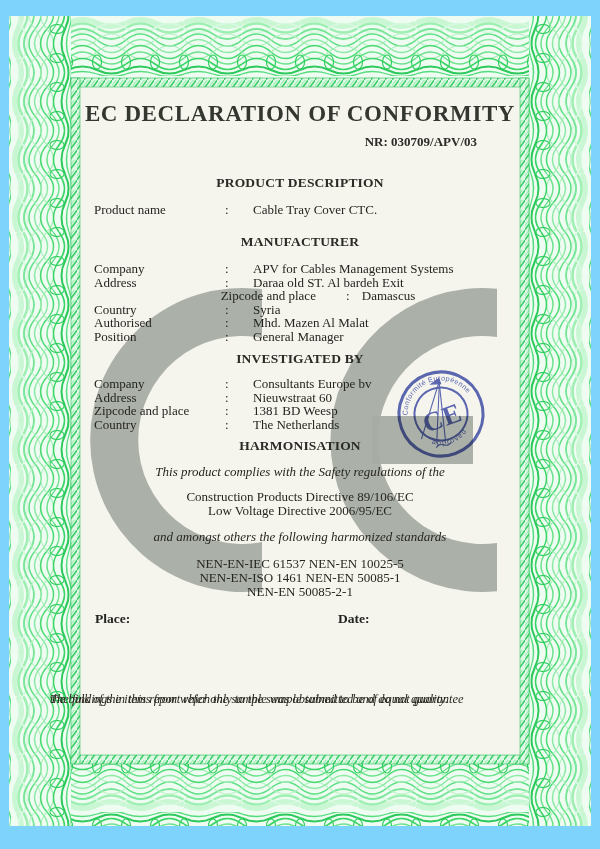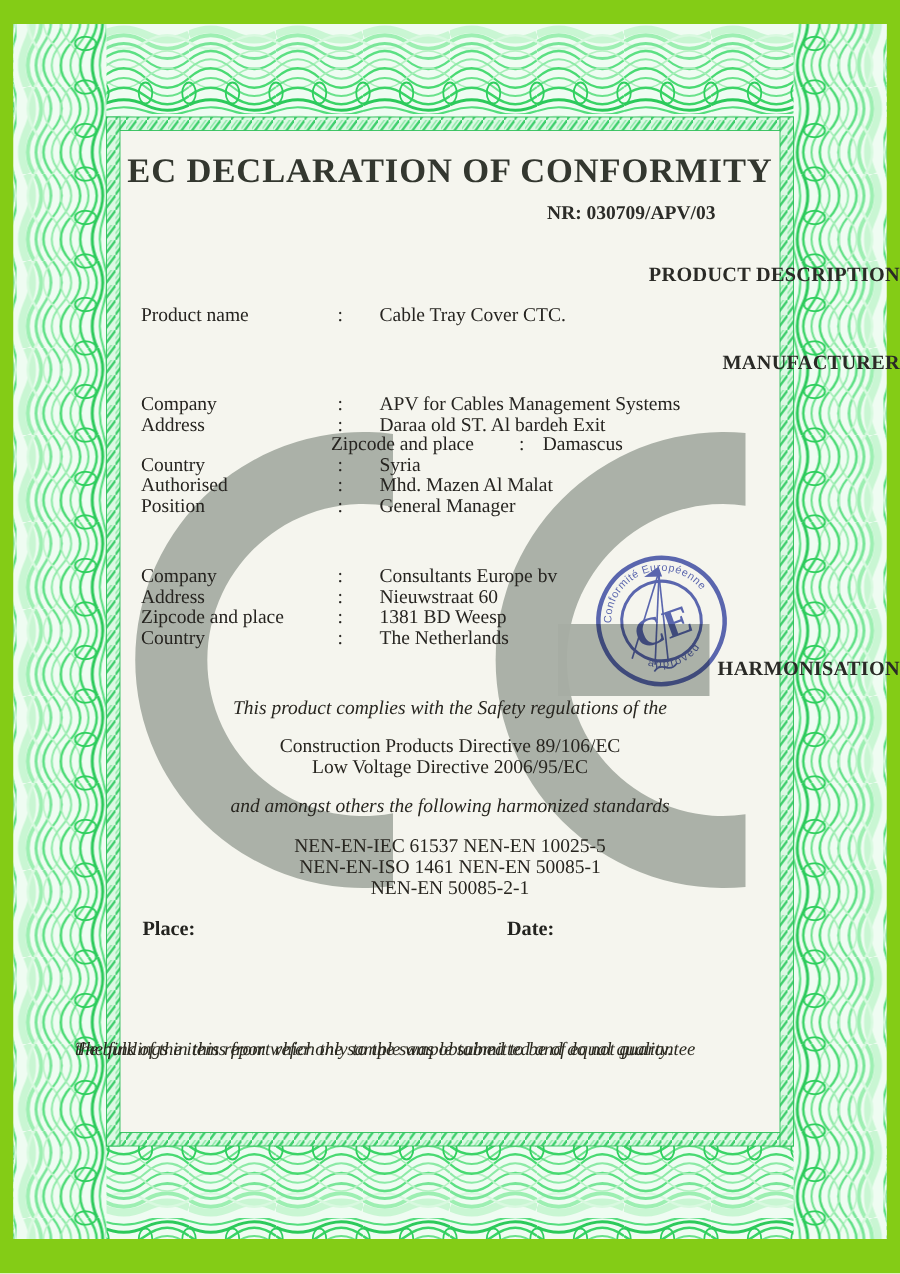--- a/index.html
+++ b/index.html
@@ -1,25 +1,25 @@
 <!DOCTYPE html>
 <html><head>
 <meta charset="utf-8">
 <style>
   html,body{margin:0;padding:0;background:#ffffff;}
-  .page{position:relative;width:600px;height:849px;background:#84cc16;overflow:hidden;
+  .page{position:relative;width:600px;height:849px;background:#7dd3fc;overflow:hidden;
         font-family:"Liberation Serif","DejaVu Serif",serif;color:#262420;}
   .paper{position:absolute;left:9px;top:16px;width:582px;height:810px;background:#f5f5ee;}
   svg.layer{position:absolute;left:0;top:0;}
   .content{position:absolute;inset:0;z-index:3;}
   .content div{position:absolute;}
   .title{left:0;right:0;top:101px;text-align:center;font-size:23px;font-weight:bold;
          letter-spacing:.6px;color:#33372f;}
   .nr{top:134px;right:123px;font-size:13px;font-weight:bold;color:#2c2c28;}
-  .h{left:0;right:0;text-align:right;font-size:13.5px;font-weight:bold;letter-spacing:.2px;color:#2a2a26;}
+  .h{left:0;right:0;text-align:center;font-size:13.5px;font-weight:bold;letter-spacing:.2px;color:#2a2a26;}
   .h-product{top:175px;} .h-manu{top:234px;} .h-inv{top:351px;} .h-harm{top:438px;}
   .row{left:94px;width:430px;font-size:13px;line-height:13.6px;}
   .row .lbl{display:inline-block;width:131px;}
   .row .cln{display:inline-block;width:28px;}
   .r-product{top:203px;}
   .m0{top:262px;}.m1{top:275.6px;}.m2{top:289.2px;text-align:center;}.m3{top:302.8px;}.m4{top:316.4px;}.m5{top:330px;}
   .i0{top:377px;font-family:Liberation Serif, serif;}.i1{top:390.6px;}.i2{top:404.2px;}.i3{top:417.8px;}
   .cline{left:0;right:0;text-align:center;font-size:13px;color:#27251f;}
   .ital{font-style:italic;}
   .l-intro{top:464px;} .l-dir1{top:489px;} .l-dir2{top:502.5px;} .l-stdintro{top:529px;}
@@ -108,20 +108,21 @@
     </div>
 
     <div class="h h-manu">MANUFACTURER</div>
     <div class="row m0"><span class="lbl">Company</span><span class="cln">:</span><span class="val">APV for Cables Management Systems</span></div>
     <div class="row m1"><span class="lbl">Address</span><span class="cln">:</span><span class="val">Daraa old ST. Al bardeh Exit</span></div>
     <div class="row m2"><span class="lbl">Zipcode and place</span><span class="cln">:</span><span class="val">Damascus</span></div>
     <div class="row m3"><span class="lbl">Country</span><span class="cln">:</span><span class="val">Syria</span></div>
     <div class="row m5"><span class="lbl">Position</span><span class="cln">:</span><span class="val">General Manager</span></div>
     <div class="row m4"><span class="lbl">Authorised</span><span class="cln">:</span><span class="val">Mhd. Mazen Al Malat</span></div>
 
+    <div class="h h-inv">INVESTIGATED BY</div>
     <div class="row i0"><span class="lbl">Company</span><span class="cln">:</span><span class="val">Consultants Europe bv</span></div>
     <div class="row i1"><span class="lbl">Address</span><span class="cln">:</span><span class="val">Nieuwstraat 60</span></div>
     <div class="row i2"><span class="lbl">Zipcode and place</span><span class="cln">:</span><span class="val">1381 BD Weesp</span></div>
     <div class="row i3"><span class="lbl">Country</span><span class="cln">:</span><span class="val">The Netherlands</span></div>
 
     <div class="h h-harm">HARMONISATION</div>
     <div class="cline ital l-intro">This product complies with the Safety regulations of the</div>
     <div class="cline l-dir1">Construction Products Directive 89/106/EC</div>
     <div class="cline l-dir2">Low Voltage Directive 2006/95/EC</div>
     <div class="cline ital l-stdintro">and amongst others the following harmonized standards</div>

